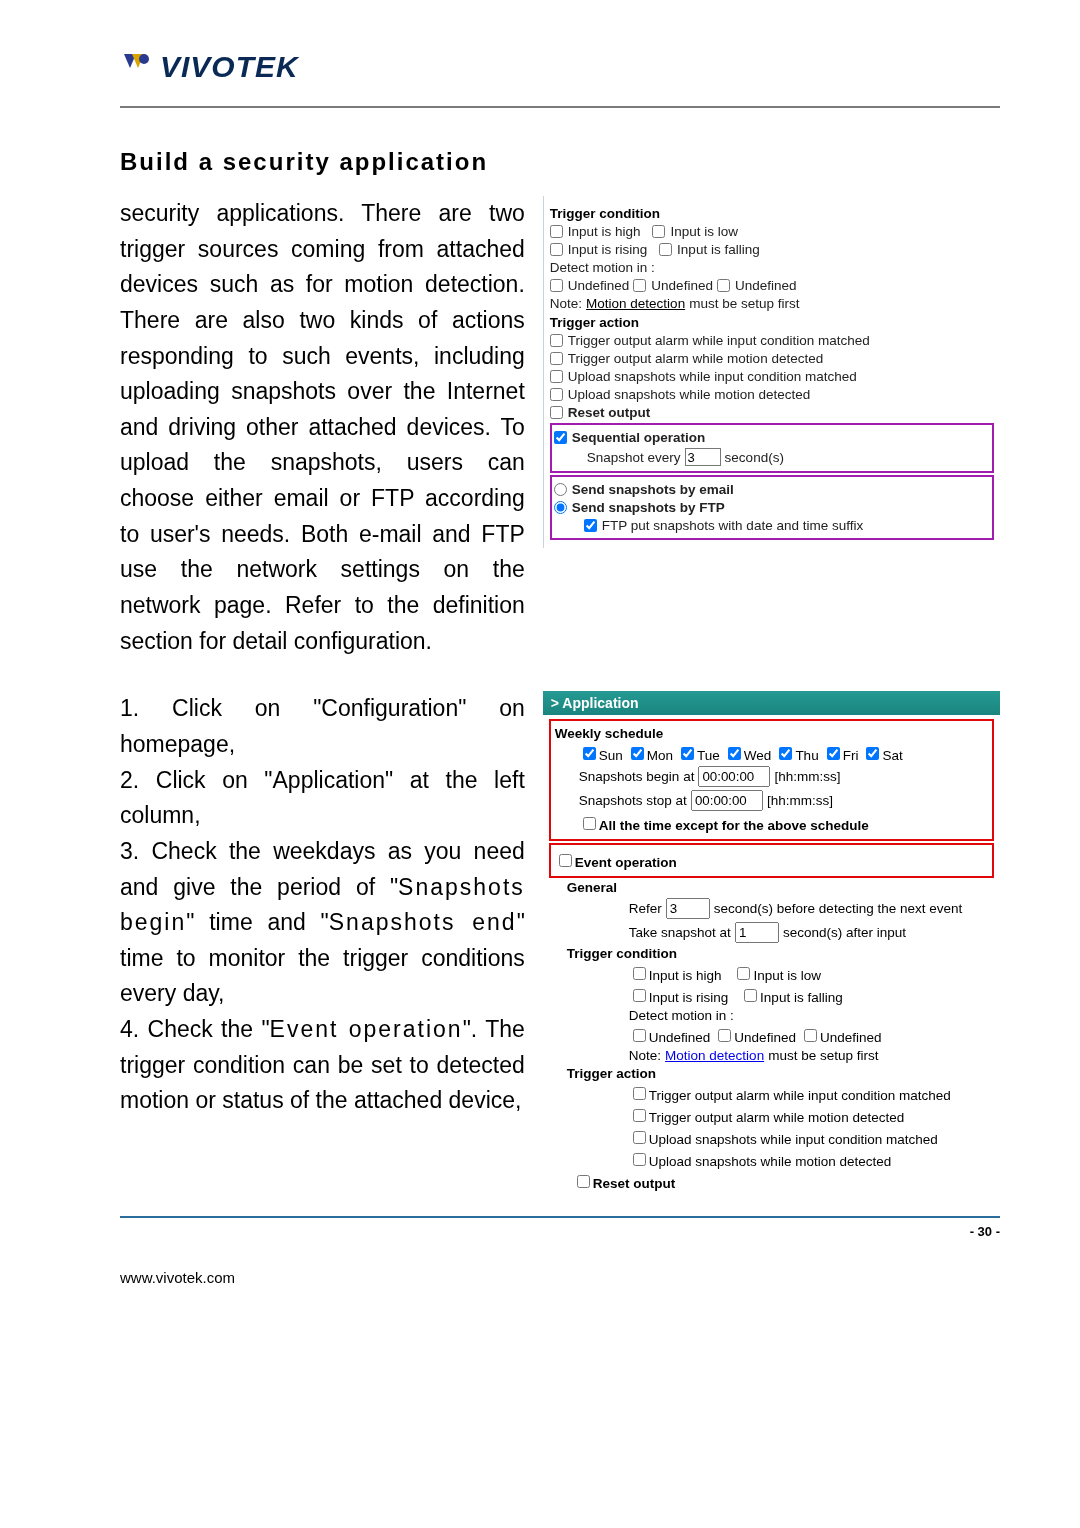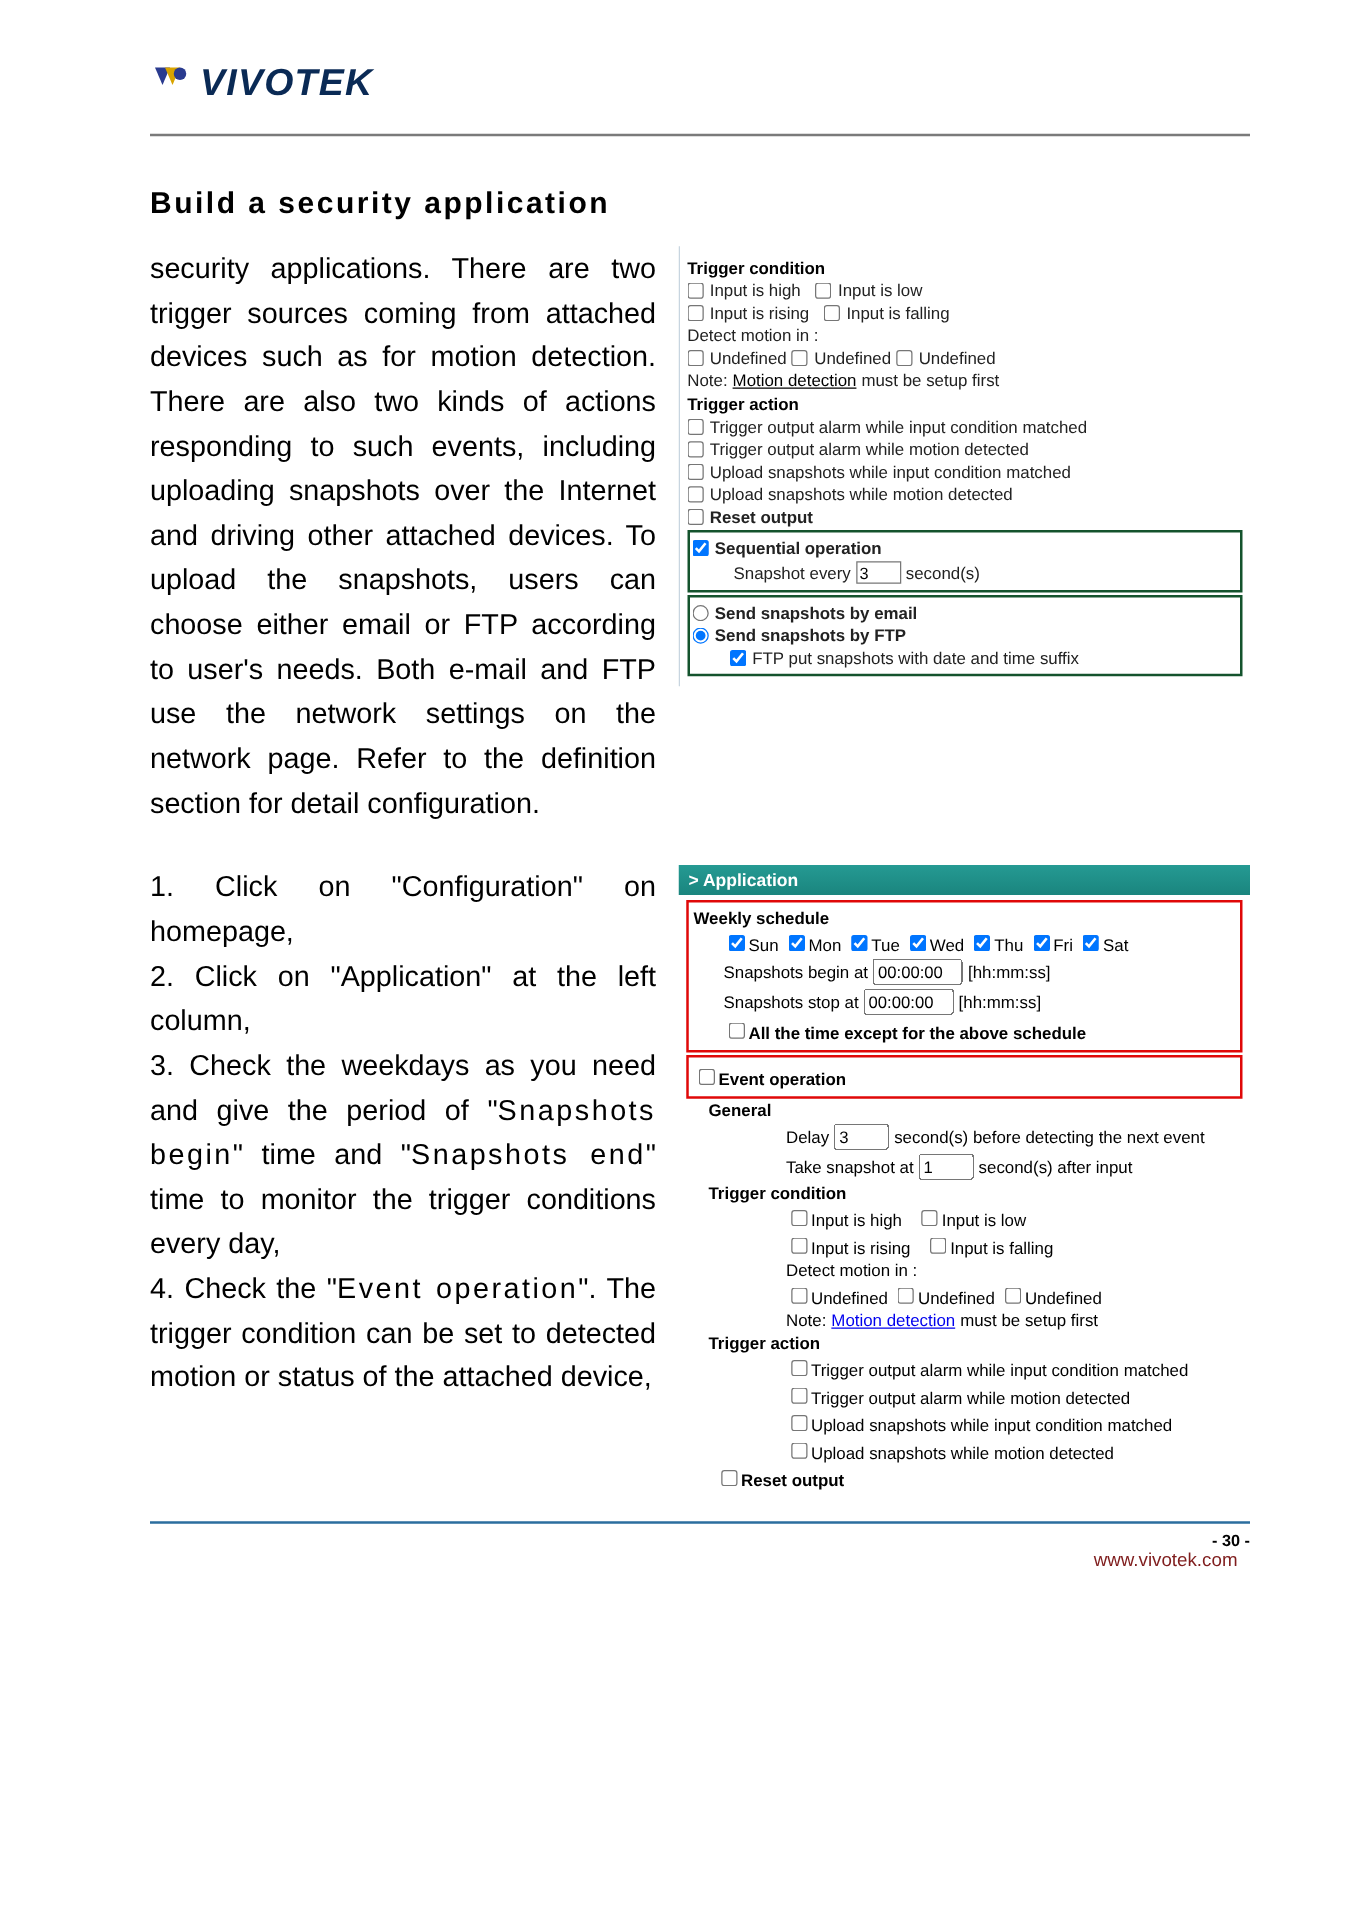--- a/index.html
+++ b/index.html
@@ -91,21 +91,21 @@
     vertical-align: middle;
   }
   .panel button {
     font-family: Tahoma, sans-serif;
     font-size: 13px;
     background: #ddd;
     border: 1px solid #888;
     padding: 2px 10px;
     cursor: pointer;
   }
-  .panel .hl { border: 2px solid #14532d; padding: 2px 2px; margin: 2px 0; }
+  .panel .hl { border: 2px solid #a21caf; padding: 2px 2px; margin: 2px 0; }
   .second-block {
     margin-top: 32px;
     display:flex;
     gap: 18px;
   }
   .second-block .left-col { width: 46%; }
   .panel2 {
     flex:1;
     font-family: Tahoma, Verdana, sans-serif;
     font-size: 13.5px;
@@ -123,21 +123,21 @@
   .panel2 .hl { border:2px solid #e00808; padding:3px 4px; margin:2px 0; }
   .panel2 .row { margin:3px 0; display:flex; align-items:center; flex-wrap:wrap; gap:4px; }
   .panel2 .indent2 { margin-left: 80px; }
   .subhdr { font-weight:bold; margin-left:18px; }
   .footer-rule {
     border:0;
     border-top: 2.5px solid #2b6e9e;
     margin: 18px 0 6px 0;
   }
   .page-num { text-align:right; font-weight:bold; font-size:13px; }
-  .site { text-align:right; color:#7f1d1d; font-size:15px; padding-right:10px; }
+  .site { color:#000000; font-size:15px; margin-top:30px; padding-right:10px; }
   .letterspace { letter-spacing: 2px; }
 </style>
 </head>
 <body>
 
 <div class="page">
   <div class="logo-wrap">
     <span class="logo">
       <span class="mark">
         <svg width="34" height="34" viewBox="0 0 34 34">
@@ -316,21 +316,21 @@
         </div>
 
         <div class="hl">
           <div class="row">
               <label><input type="checkbox" style=""><b>Event operation</b></label>
             </div>
         </div>
 
         <div class="subhdr">General</div>
         <div class="row indent2">
-          <span>Delay</span>
+          <span>Refer</span>
           <input type="text" style="width: 36px;" value="3">
           <span>second(s) before detecting the next event</span>
         </div>
         <div class="row indent2">
           <span>Take snapshot at</span>
           <input type="text" style="width: 36px;" value="1">
           <span>second(s) after input</span>
         </div>
 
         <div class="subhdr">Trigger condition</div>

